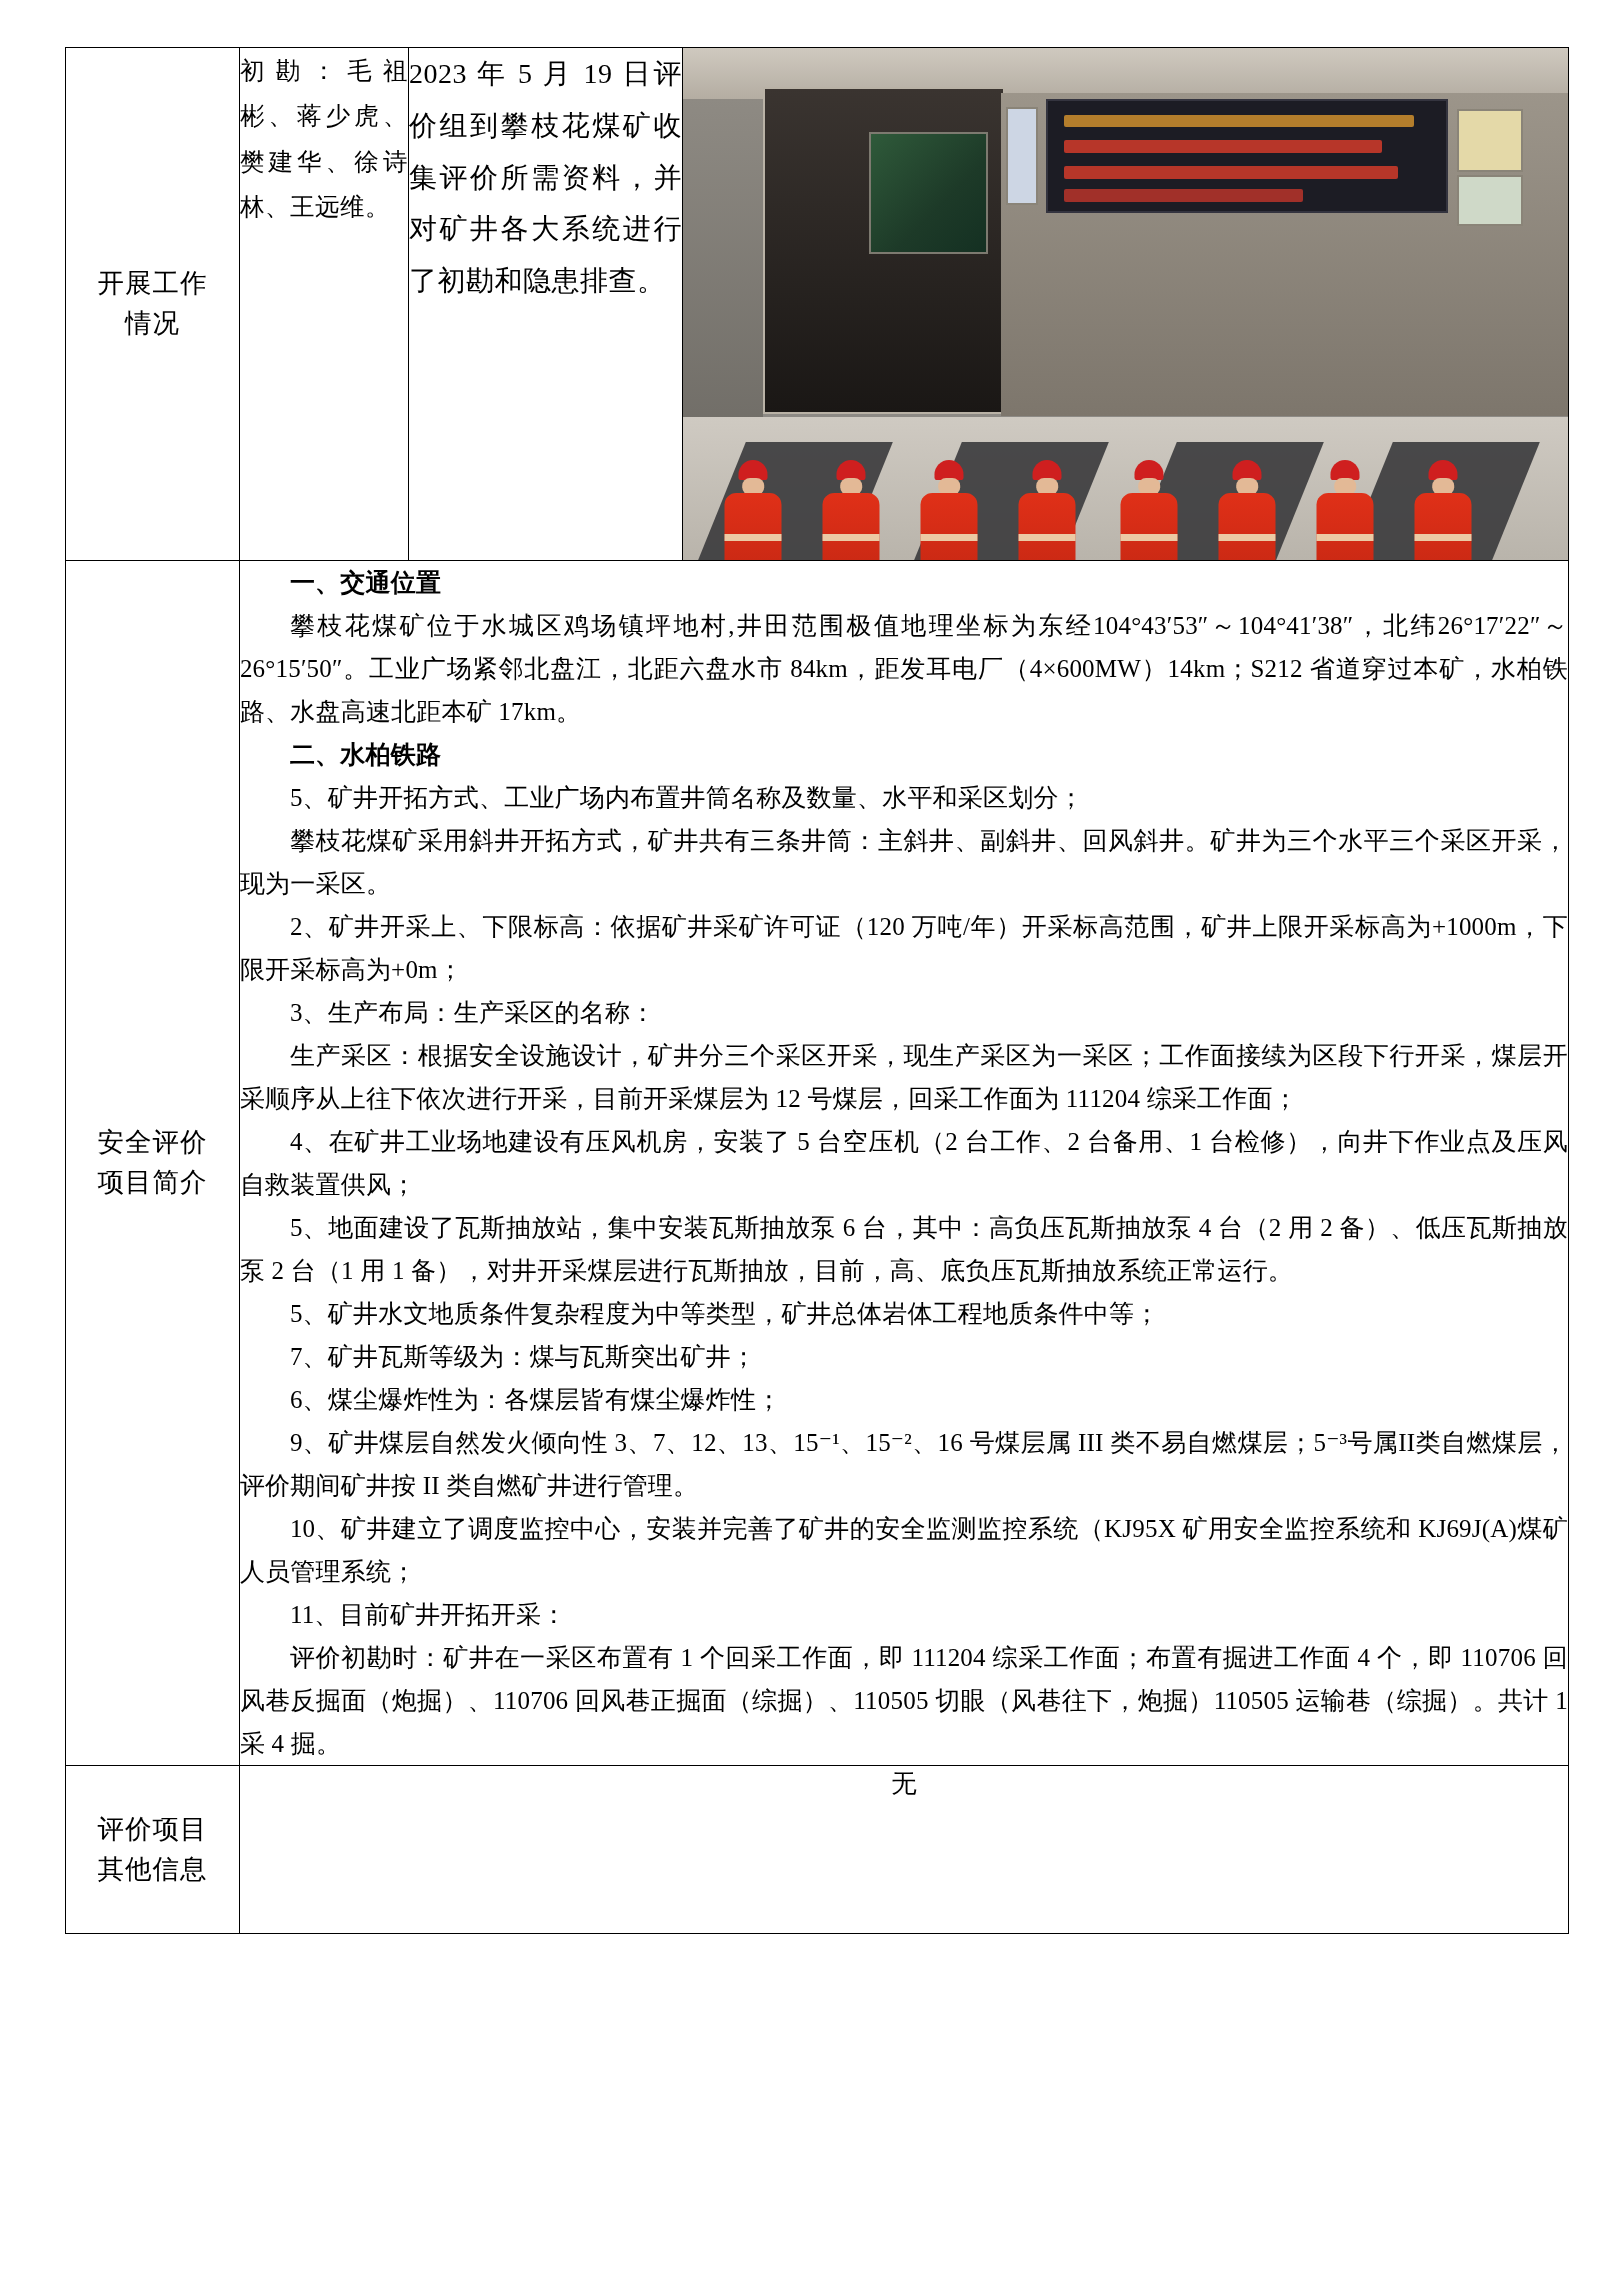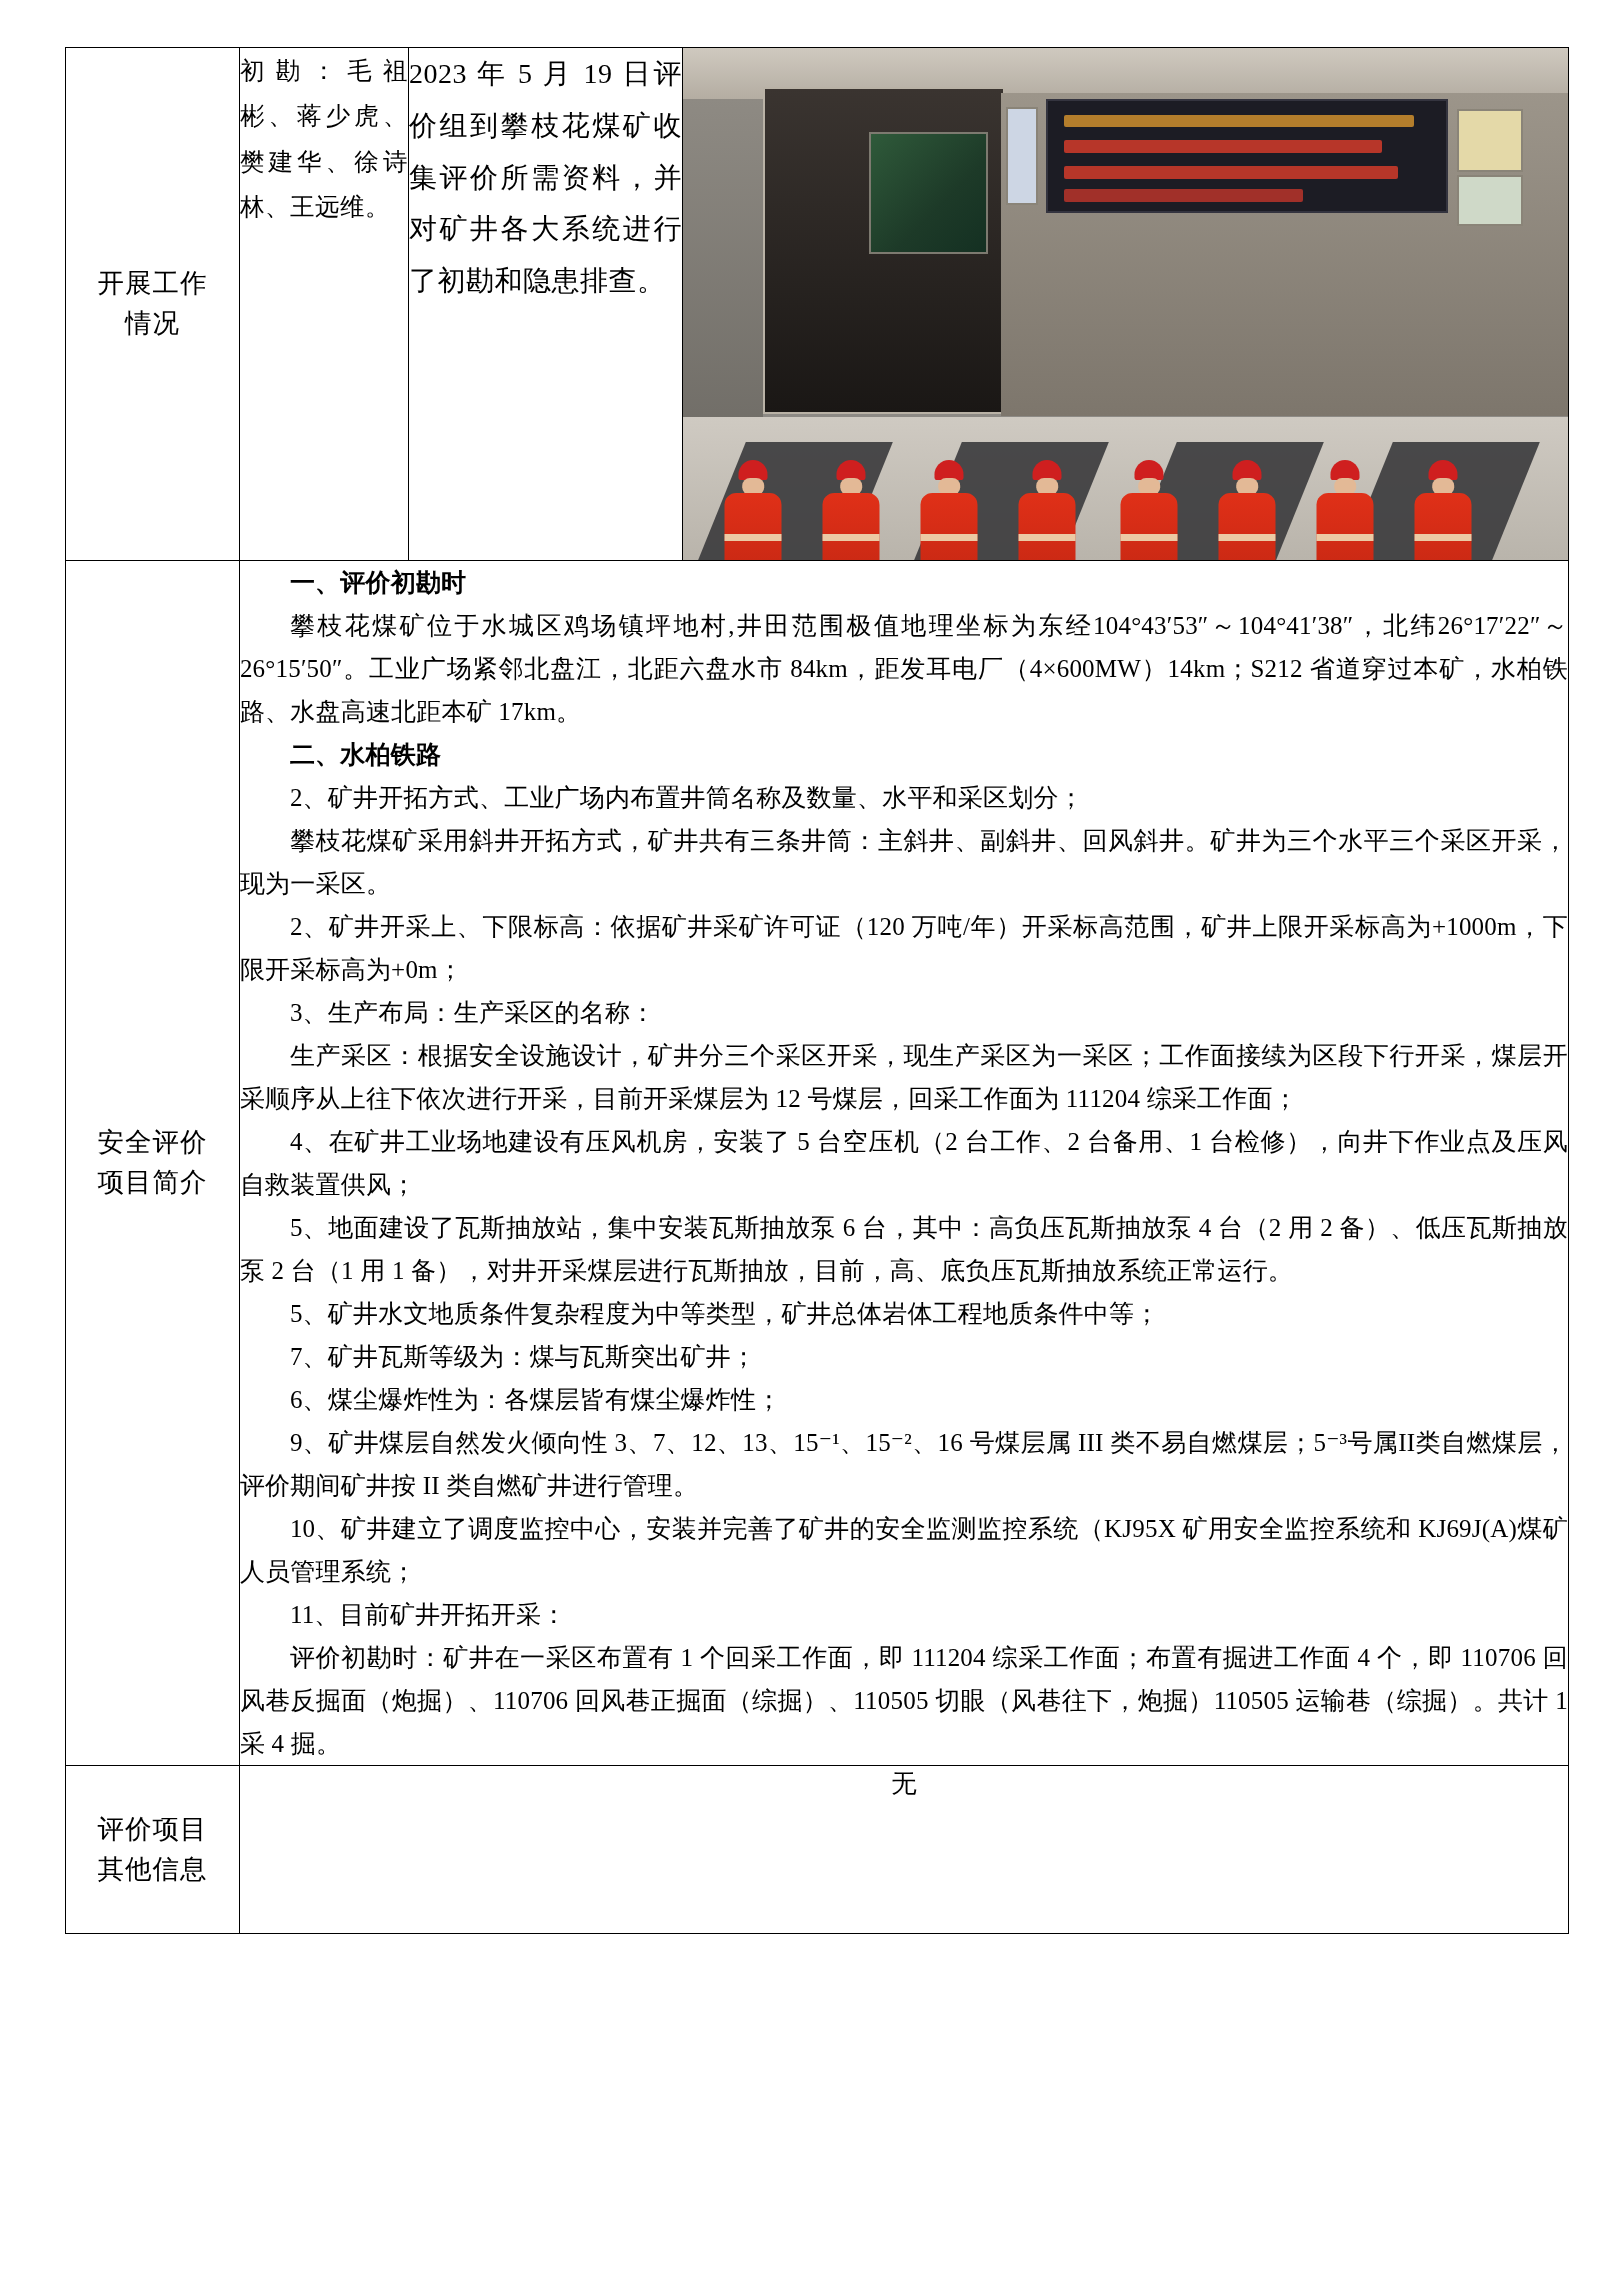--- a/index.html
+++ b/index.html
@@ -286,24 +286,24 @@
           </div>
         </td>
       </tr>
 
       <tr>
         <td class="cell-label">
           <span class="lbl-line">安全评价</span>
           <span class="lbl-line">项目简介</span>
         </td>
         <td class="cell-body" colspan="3">
-          <p class="head">一、评价初勘时</p>
+          <p class="head">一、交通位置</p>
           <p>攀枝花煤矿位于水城区鸡场镇坪地村,井田范围极值地理坐标为东经104°43′53″～104°41′38″，北纬26°17′22″～26°15′50″。工业广场紧邻北盘江，北距六盘水市 84km，距发耳电厂（4×600MW）14km；S212 省道穿过本矿，水柏铁路、水盘高速北距本矿 17km。</p>
           <p class="head">二、水柏铁路</p>
-          <p>2、矿井开拓方式、工业广场内布置井筒名称及数量、水平和采区划分；</p>
+          <p>5、矿井开拓方式、工业广场内布置井筒名称及数量、水平和采区划分；</p>
           <p>攀枝花煤矿采用斜井开拓方式，矿井共有三条井筒：主斜井、副斜井、回风斜井。矿井为三个水平三个采区开采，现为一采区。</p>
           <p>2、矿井开采上、下限标高：依据矿井采矿许可证（120 万吨/年）开采标高范围，矿井上限开采标高为+1000m，下限开采标高为+0m；</p>
           <p>3、生产布局：生产采区的名称：</p>
           <p>生产采区：根据安全设施设计，矿井分三个采区开采，现生产采区为一采区；工作面接续为区段下行开采，煤层开采顺序从上往下依次进行开采，目前开采煤层为 12 号煤层，回采工作面为 111204 综采工作面；</p>
           <p>4、在矿井工业场地建设有压风机房，安装了 5 台空压机（2 台工作、2 台备用、1 台检修），向井下作业点及压风自救装置供风；</p>
           <p>5、地面建设了瓦斯抽放站，集中安装瓦斯抽放泵 6 台，其中：高负压瓦斯抽放泵 4 台（2 用 2 备）、低压瓦斯抽放泵 2 台（1 用 1 备），对井开采煤层进行瓦斯抽放，目前，高、底负压瓦斯抽放系统正常运行。</p>
           <p>5、矿井水文地质条件复杂程度为中等类型，矿井总体岩体工程地质条件中等；</p>
           <p>7、矿井瓦斯等级为：煤与瓦斯突出矿井；</p>
           <p>6、煤尘爆炸性为：各煤层皆有煤尘爆炸性；</p>
           <p>9、矿井煤层自然发火倾向性 3、7、12、13、15⁻¹、15⁻²、16 号煤层属 III 类不易自燃煤层；5⁻³号属II类自燃煤层，评价期间矿井按 II 类自燃矿井进行管理。</p>

